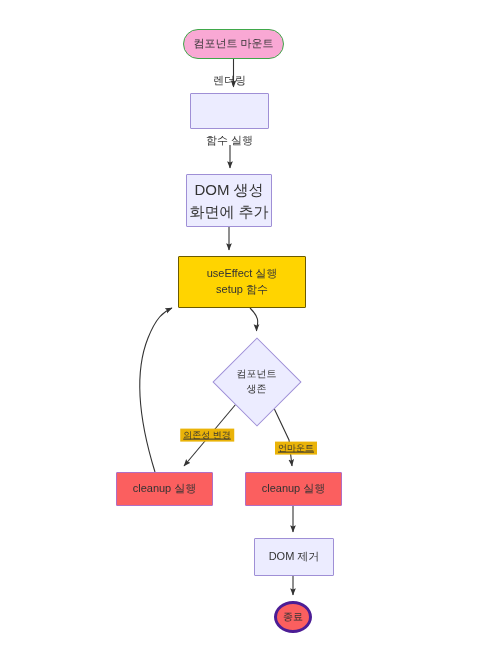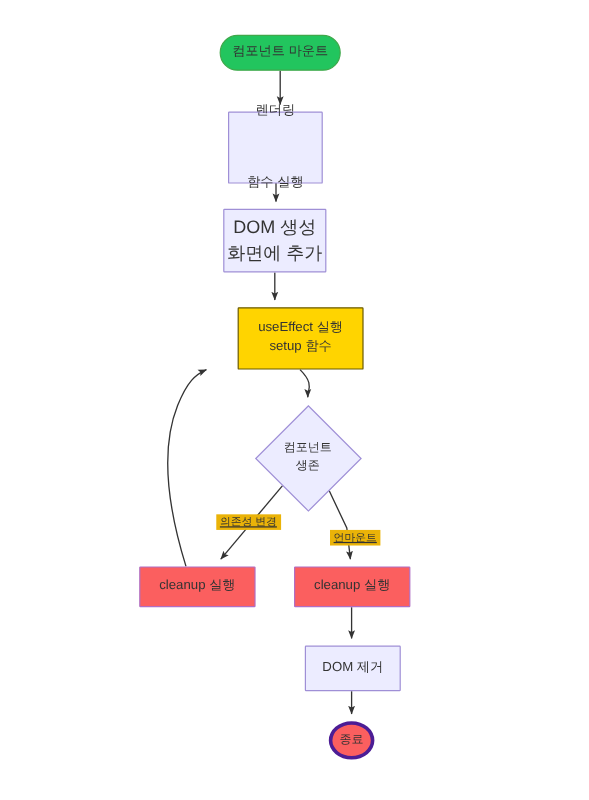--- a/index.html
+++ b/index.html
@@ -108,35 +108,35 @@
 
     <path d="M272,404 L289,440 L292,466" stroke="#333333" stroke-width="1.1" fill="none" marker-end="url(#arrowhead)"></path>
 
     <path d="M155,472 C142,430 132,378 148,338 C156,318 163,312 172,308" stroke="#333333" stroke-width="1.1" fill="none" marker-end="url(#arrowhead)"></path>
 
     <path d="M293,506 L293,532" stroke="#333333" stroke-width="1.1" fill="none" marker-end="url(#arrowhead)"></path>
 
     <path d="M293,576 L293,595" stroke="#333333" stroke-width="1.1" fill="none" marker-end="url(#arrowhead)"></path>
   </svg>
 
-  <div class="node shape-stadium" style="left:183px; top:29px; width:101px; height:30px; background:#22c55e; border:1px solid #3fa84a; color:#333333; font-size:11px;">
+  <div class="node shape-stadium" style="left:183px; top:29px; width:101px; height:30px; background:#f9a8d4; border:1px solid #3fa84a; color:#333333; font-size:11px;">
     <span class="line">컴포넌트 마운트</span>
   </div>
 
-  <div class="node shape-rect" style="left:190px; top:93px; width:79px; height:60px; background:#ececff; border:1px solid #9f8fd6; color:#333333; font-size:11px;gap:44px;">
+  <div class="node shape-rect" style="left:190px; top:93px; width:79px; height:36px; background:#ececff; border:1px solid #9f8fd6; color:#333333; font-size:11px;gap:44px;">
     <span class="line">렌더링</span>
     <span class="line">함수 실행</span>
   </div>
 
   <div class="node shape-rect" style="left:186px; top:174px; width:86px; height:53px; background:#ececff; border:1px solid #9f8fd6; color:#333333; font-size:15px;">
     <span class="line">DOM 생성</span>
     <span class="line">화면에 추가</span>
   </div>
 
-  <div class="node shape-rect" style="left:178px; top:256px; width:105px; height:52px; background:#ffd400; border:1px solid #6b5a00; color:#333333; font-size:11px;margin-left:20px;">
+  <div class="node shape-rect" style="left:178px; top:256px; width:128px; height:52px; background:#ffd400; border:1px solid #6b5a00; color:#333333; font-size:11px;">
     <span class="line">useEffect 실행</span>
     <span class="line">setup 함수</span>
   </div>
 
   <div class="node shape-diamond-box" style="left:212px; top:337px; width:89px; height:89px; color:#333333; font-size:10px;">
     <span class="diamond-face" style="width:63px; height:63px; background:#ececff; border:1px solid #9f8fd6;"></span>
     <span class="diamond-label">
       <span class="line">컴포넌트</span>
       <span class="line">생존</span>
     </span>

